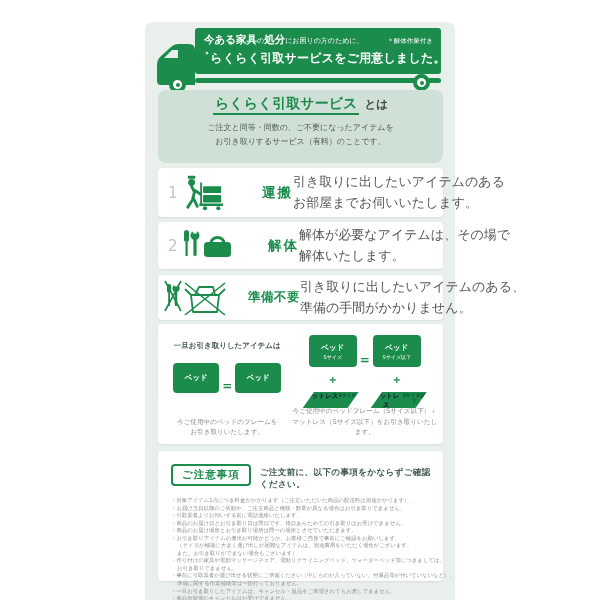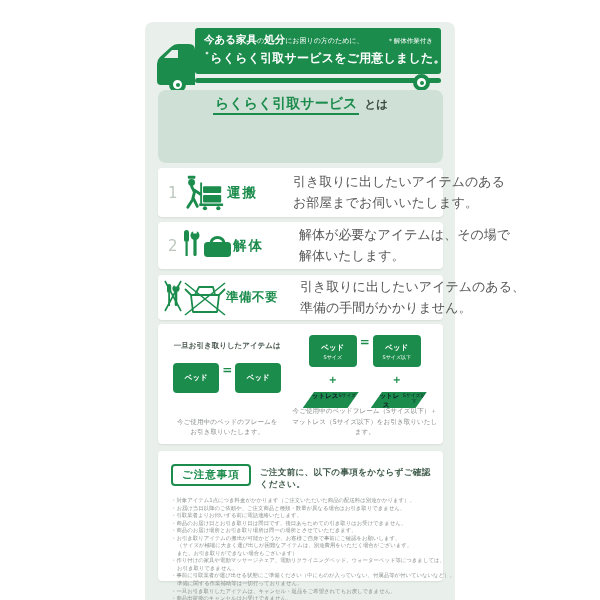--- a/index.html
+++ b/index.html
@@ -37,32 +37,32 @@
 
   
   .card { position:absolute; left:13px; width:285px; background:#fff; border-radius:4px;
           box-shadow:0 1px 2px rgba(0,0,0,0.08); }
   .step { height:47px; display:flex; align-items:center; padding:0 8px 0 10px; }
   .step1 { top:146px; height:49px; } .step2 { top:200px; height:47px; } .step3 { top:253px; height:45px; }
   .step-num { width:13px; font-size:15px; color:#bcc7bf; flex:none; }
   .step-icon { flex:none; display:flex; align-items:center; justify-content:center; }
   .step-icon.i1 { width:46px; } .step-icon.i2 { width:52px; } .step-icon.i3 { width:62px; margin-left:-4px; }
   .step-title { flex:none; color:var(--green); font-size:13.5px; font-weight:bold;
-                letter-spacing:2px; text-align:left; }
+                letter-spacing:2px; text-align:right; }
   .t2 { width:66px; } .t4 { width:74px; letter-spacing:0.5px; font-size:12.5px; }
   .step-desc { font-size:13px; color:#555; line-height:1.6; margin-left:0; white-space:nowrap; }
 
   
   .bed { top:302px; height:120px; display:flex; padding:6px 4px 0 6px; }
   .bed-col { position:relative; height:100%; }
   .bed-col.left { width:46%; } .bed-col.right { width:54%; }
   .bed-head { text-align:center; font-size:7.5px; font-weight:bold; color:#4a5a50; line-height:1.35; }
   .bed-col.left .bed-head { margin-top:11px; }
   .bed-col.right .bed-head { margin-top:3px; }
-  .bed-row { display:flex; align-items:flex-start; justify-content:center; }
+  .bed-row { display:flex; align-items:flex-end; justify-content:center; }
   .bed-col.left .bed-row { margin-top:12px; }
   .bed-col.right .bed-row { margin-top:5px; }
   .gbox { background:var(--green); color:#fff; border-radius:4px; text-align:center;
           display:flex; flex-direction:column; justify-content:center; }
   .gbox .l1 { font-size:7.5px; font-weight:bold; }
   .gbox .l2 { font-size:5px; margin-top:1px; }
   .left .gbox { width:46px; height:30px; }
   .right .gbox { width:48px; height:32px; }
   .eq { color:var(--green); font-weight:bold; font-size:12px; width:16px; text-align:center; }
   .plusrow { margin-top:1px; }
@@ -113,20 +113,24 @@
     <div class="banner-row2">
       <span class="mark">＊</span><span>らくらく引取サービスをご用意しました。</span>
     </div>
   </div>
 
   <div class="about">
     <div>
       <span class="about-title-hl">らくらく引取サービス</span>
       <span class="about-title-sfx">とは</span>
     </div>
+    <div class="about-body">
+      <span>ご注文と同等・同数の、ご不要になったアイテムを</span><br>
+      <span>お引き取りするサービス（有料）のことです。</span>
+    </div>
   </div>
 
   <div class="card step step1">
     <span class="step-num">1</span>
     <span class="step-icon i1">
       <svg width="42" height="36" viewBox="0 0 44 36">
         <rect x="5" y="0" width="8" height="3" rx="1" fill="#1b8c4c"></rect>
         <circle cx="9" cy="7" r="3.6" fill="#1b8c4c"></circle>
         <g stroke="#1b8c4c" stroke-width="3" fill="none" stroke-linecap="round">
           <path d="M9 11 L12 17 L10 25 L5 33"></path>

